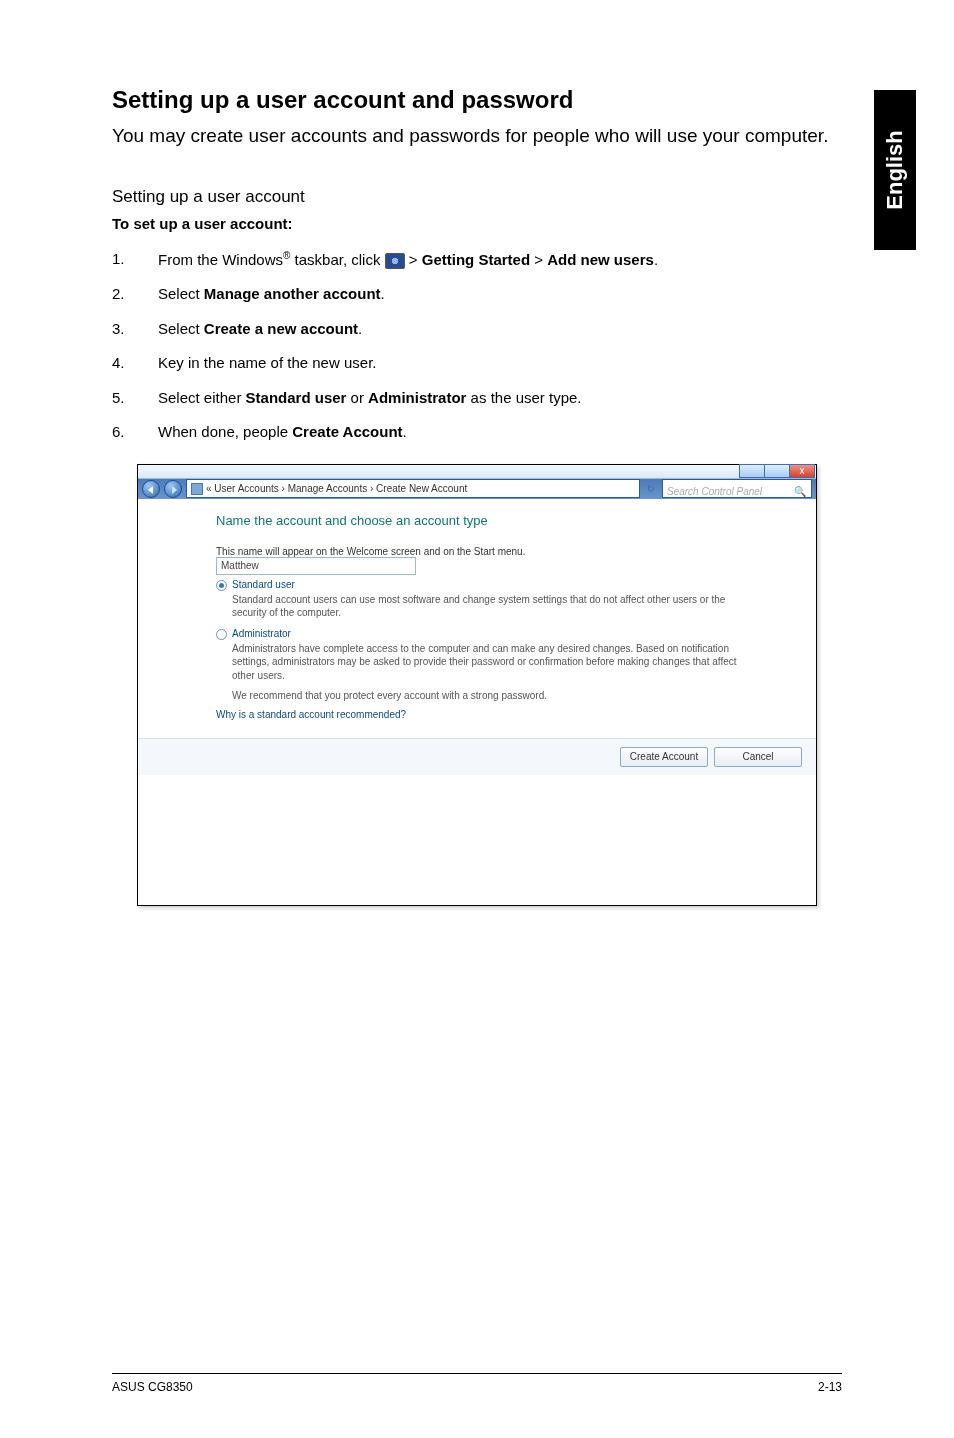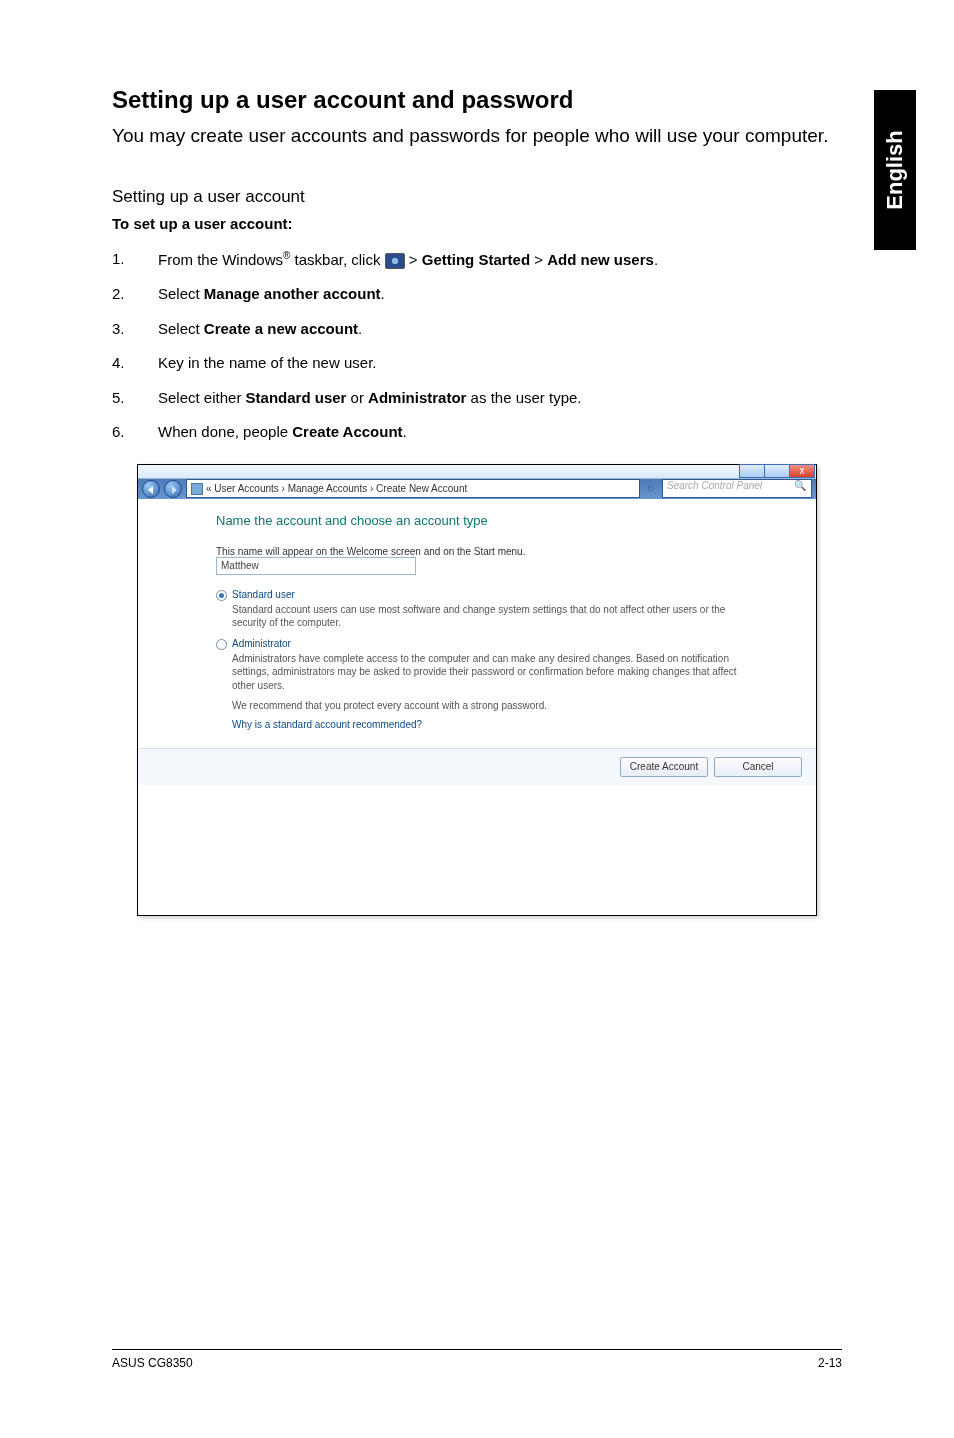--- a/index.html
+++ b/index.html
@@ -24,38 +24,38 @@
   .win-top{height:14px;background:linear-gradient(#f3f8ff,#dbe9fb);border-bottom:1px solid #9bb9dc;position:relative}
   .win-ctrl{position:absolute;right:1px;top:-1px;display:flex}
   .win-ctrl span{width:26px;height:14px;border:1px solid #3d6fb6;background:linear-gradient(#dfeffe,#a8cbf2);display:block;margin-left:-1px}
   .win-ctrl span:last-child{background:linear-gradient(#f39083,#d8412a);color:#fff;text-align:center;font-size:10px;line-height:12px}
   .addr{height:20px;background:linear-gradient(#4d7bb9,#6a95ce);display:flex;align-items:center;padding:8px 4px;gap:4px}
   .navbtn{width:18px;height:18px;border-radius:50%;background:radial-gradient(circle at 35% 30%,#9ec8f5,#2f68af);border:1px solid #1b4d8d;position:relative}
   .navbtn::after{content:"";position:absolute;left:5px;top:5px;border-top:4px solid transparent;border-bottom:4px solid transparent;border-right:5px solid #fff}
   .navbtn.fwd::after{border-right:none;border-left:5px solid #cfe2f6;left:7px}
   .addrbar{flex:1;background:#fff;height:19px;border:1px solid #2d5a93;display:flex;align-items:center;padding:0 4px;color:#333;font-size:10px;gap:3px}
   .addrbar .bcicon{width:12px;height:12px;background:#7aa9d8;border:1px solid #4977a8}
-  .searchbox{width:150px;background:#fff;height:19px;border:1px solid #2d5a93;display:flex;align-items:flex-start;padding:0 4px;color:#aaa;font-size:10px;font-style:italic;justify-content:space-between}
+  .searchbox{width:150px;background:#fff;height:19px;border:1px solid #2d5a93;display:flex;align-items:flex-end;padding:0 4px;color:#aaa;font-size:10px;font-style:italic;justify-content:space-between}
   .searchbox .mag{font-style:normal;color:#5b8bc3}
   .refresh{color:#3f6fa9;font-size:10px;margin:0 3px}
   .win-body{padding:14px 60px 18px 78px;min-height:220px}
   .w-title{color:#0f766e;font-size:13px;margin-bottom:18px}
   .w-sub{color:#333;font-size:10px;}
-  .w-input{width:200px;height:18px;border:1px solid #9fb7cf;padding:0 4px;font-size:10px;color:#444;background:#fff;margin-bottom:10px}
+  .w-input{width:200px;height:18px;border:1px solid #9fb7cf;padding:0 4px;font-size:10px;color:#444;background:#fff;}
   .radio-row{display:flex;gap:5px;margin-top:4px}
   .radio{width:11px;height:11px;border-radius:50%;border:1px solid #6f91b3;background:#fff;margin-top:1px;flex-shrink:0;position:relative}
   .radio.sel::after{content:"";position:absolute;inset:2px;border-radius:50%;background:#3b78b6}
   .r-label{color:#0b4a84;font-size:10px}
   .r-desc{color:#555;font-size:10px;margin:2px 0 8px 16px;line-height:1.35}
   .w-note{color:#555;font-size:10px;margin:6px 0 8px 16px}
-  .w-link{color:#0b4a84;font-size:10px;margin-left:16px}
+  .w-link{color:#0b4a84;font-size:10px;margin-left:0}
   .btnbar{display:flex;justify-content:flex-end;gap:6px;padding:8px 14px;border-top:1px solid #d6e1ee;background:#f4f8fc}
   .wbtn{min-width:88px;height:20px;border:1px solid #8ca9c6;background:linear-gradient(#fdfdfe,#e7eef6);font-size:10px;color:#333;border-radius:2px;text-align:center;line-height:18px}
   .win-foot{height:130px;background:#fff}
-  .footer{position:absolute;bottom:68px;left:112px;right:112px;border-top:1px solid #000;padding-top:6px;display:flex;justify-content:space-between;font-size:12px;color:#000}
+  .footer{position:absolute;bottom:44px;left:112px;right:112px;border-top:1px solid #000;padding-top:6px;display:flex;justify-content:space-between;font-size:12px;color:#000}
 </style>
 </head>
 <body>
 
 <div class="page">
   <div class="lang-tab">
       <span>English</span>
     </div>
 
   <h1>Setting up a user account and password</h1>

